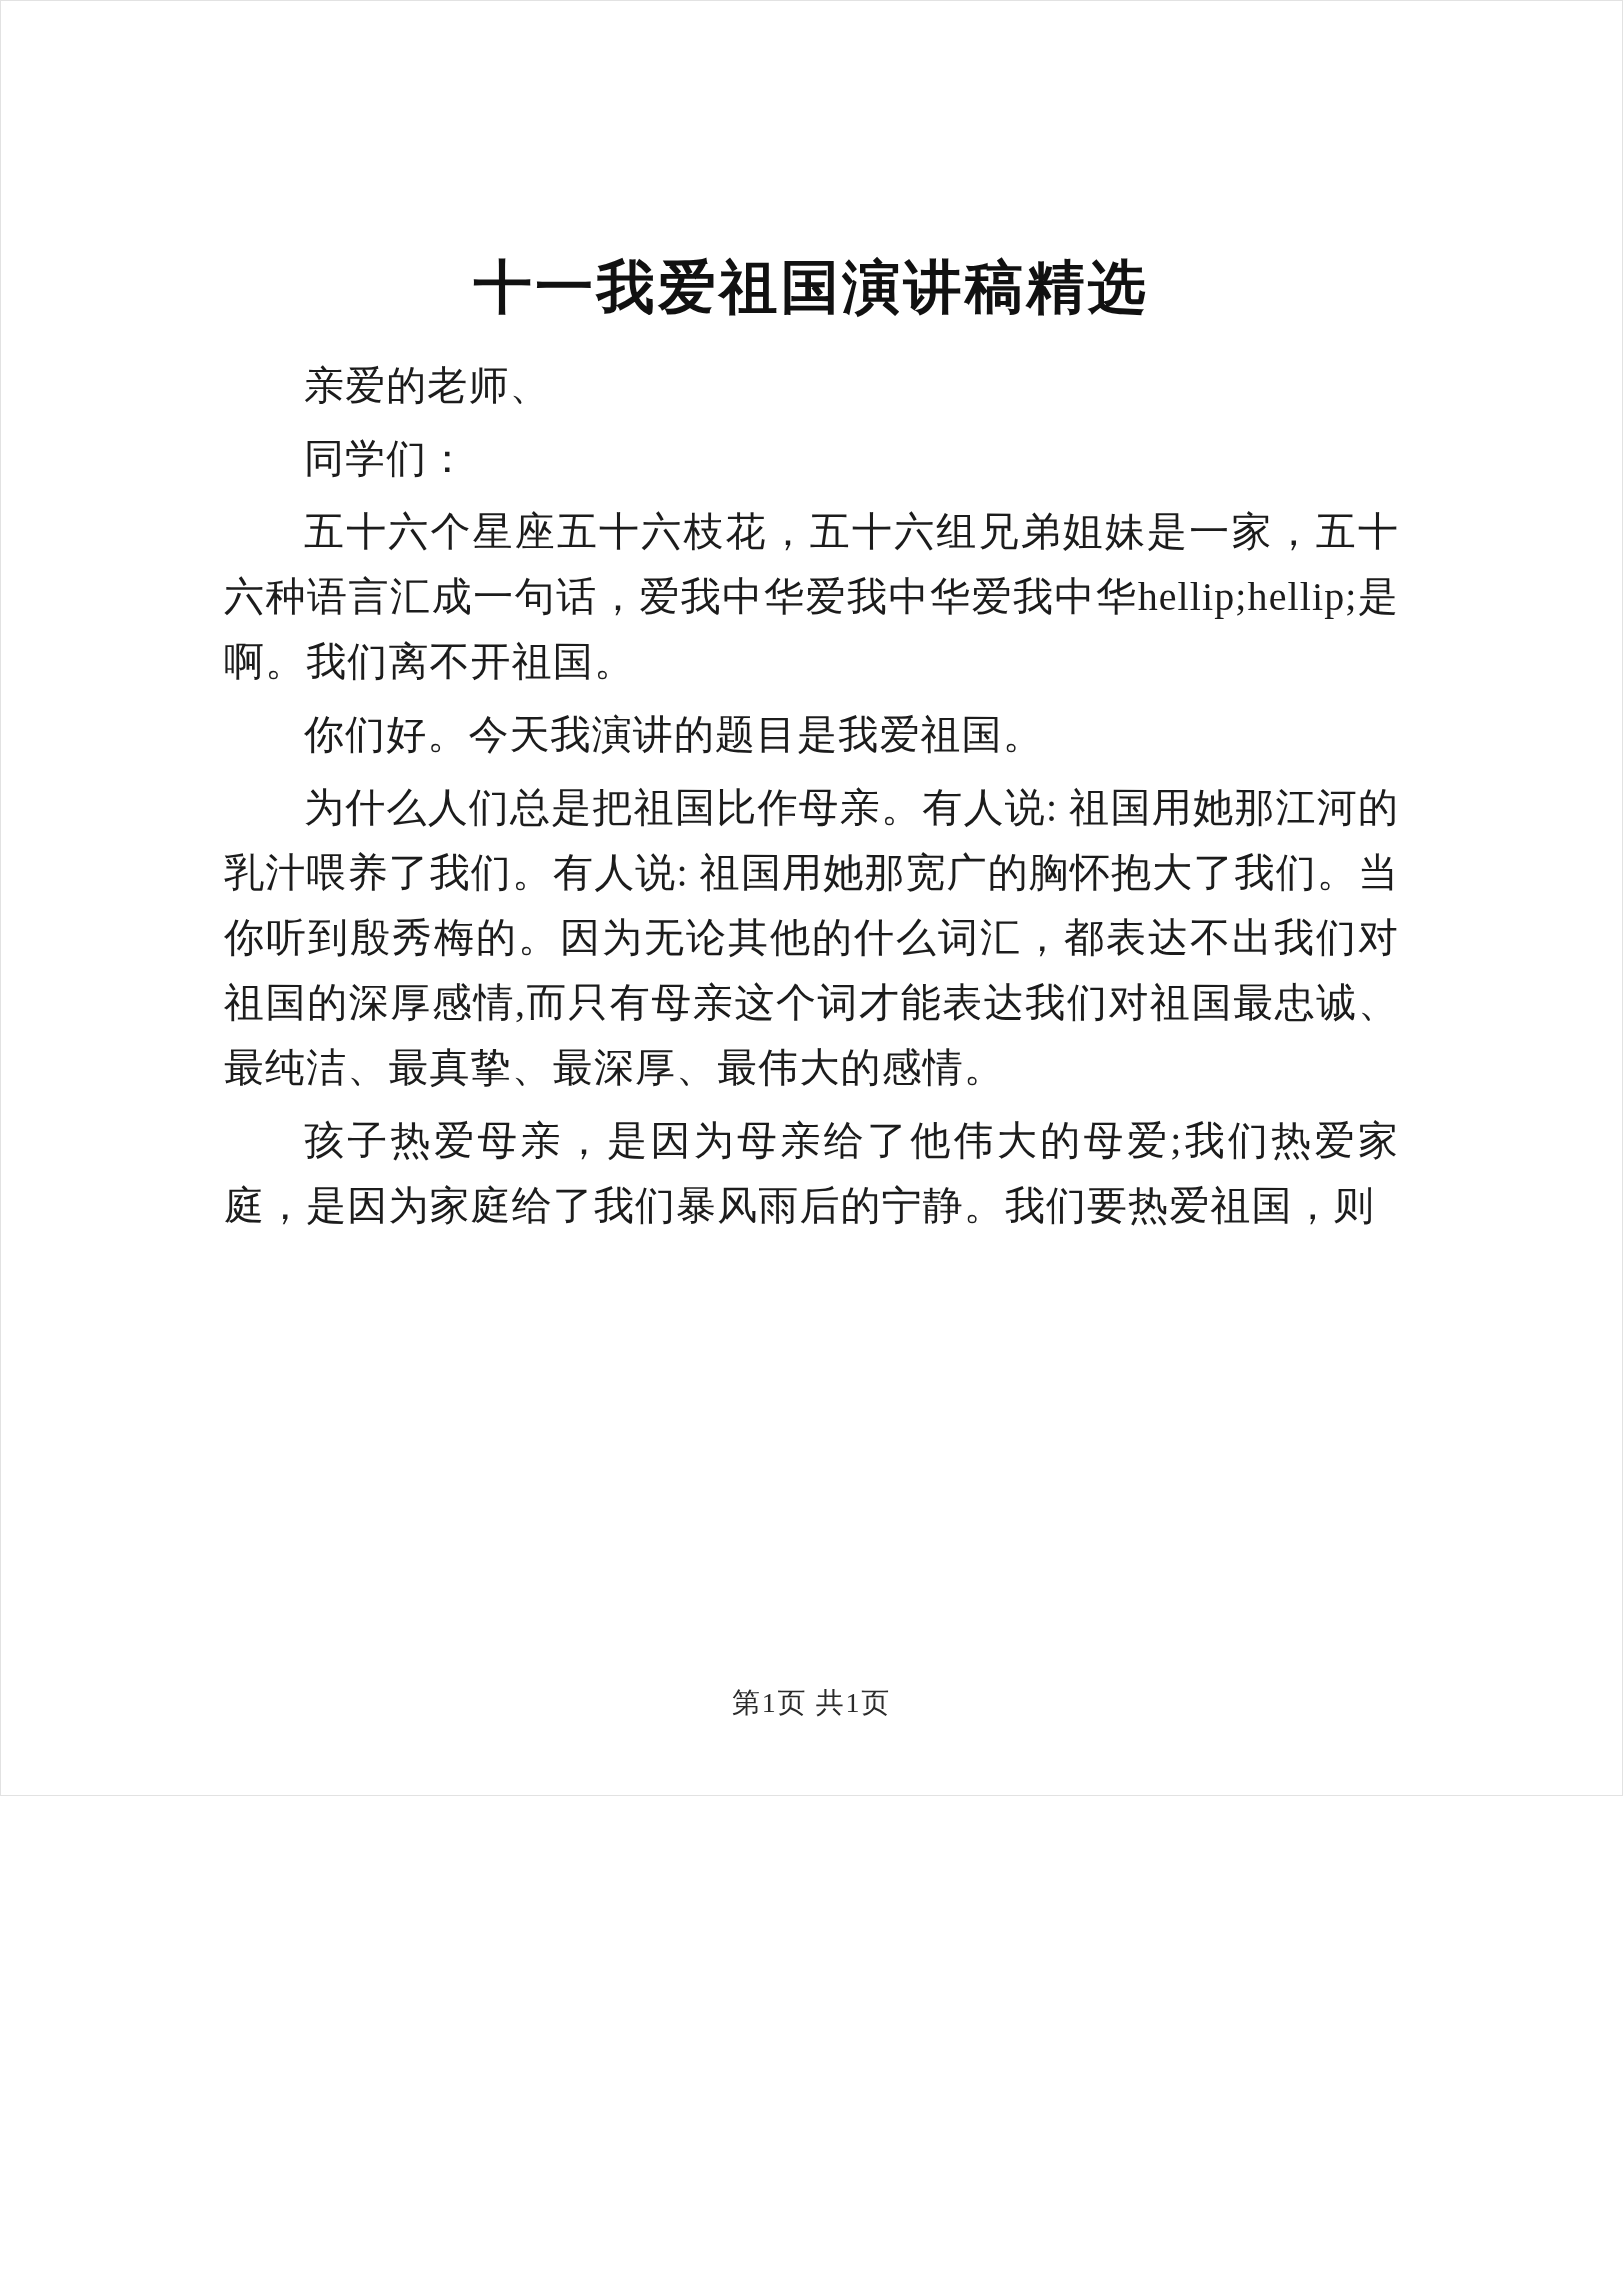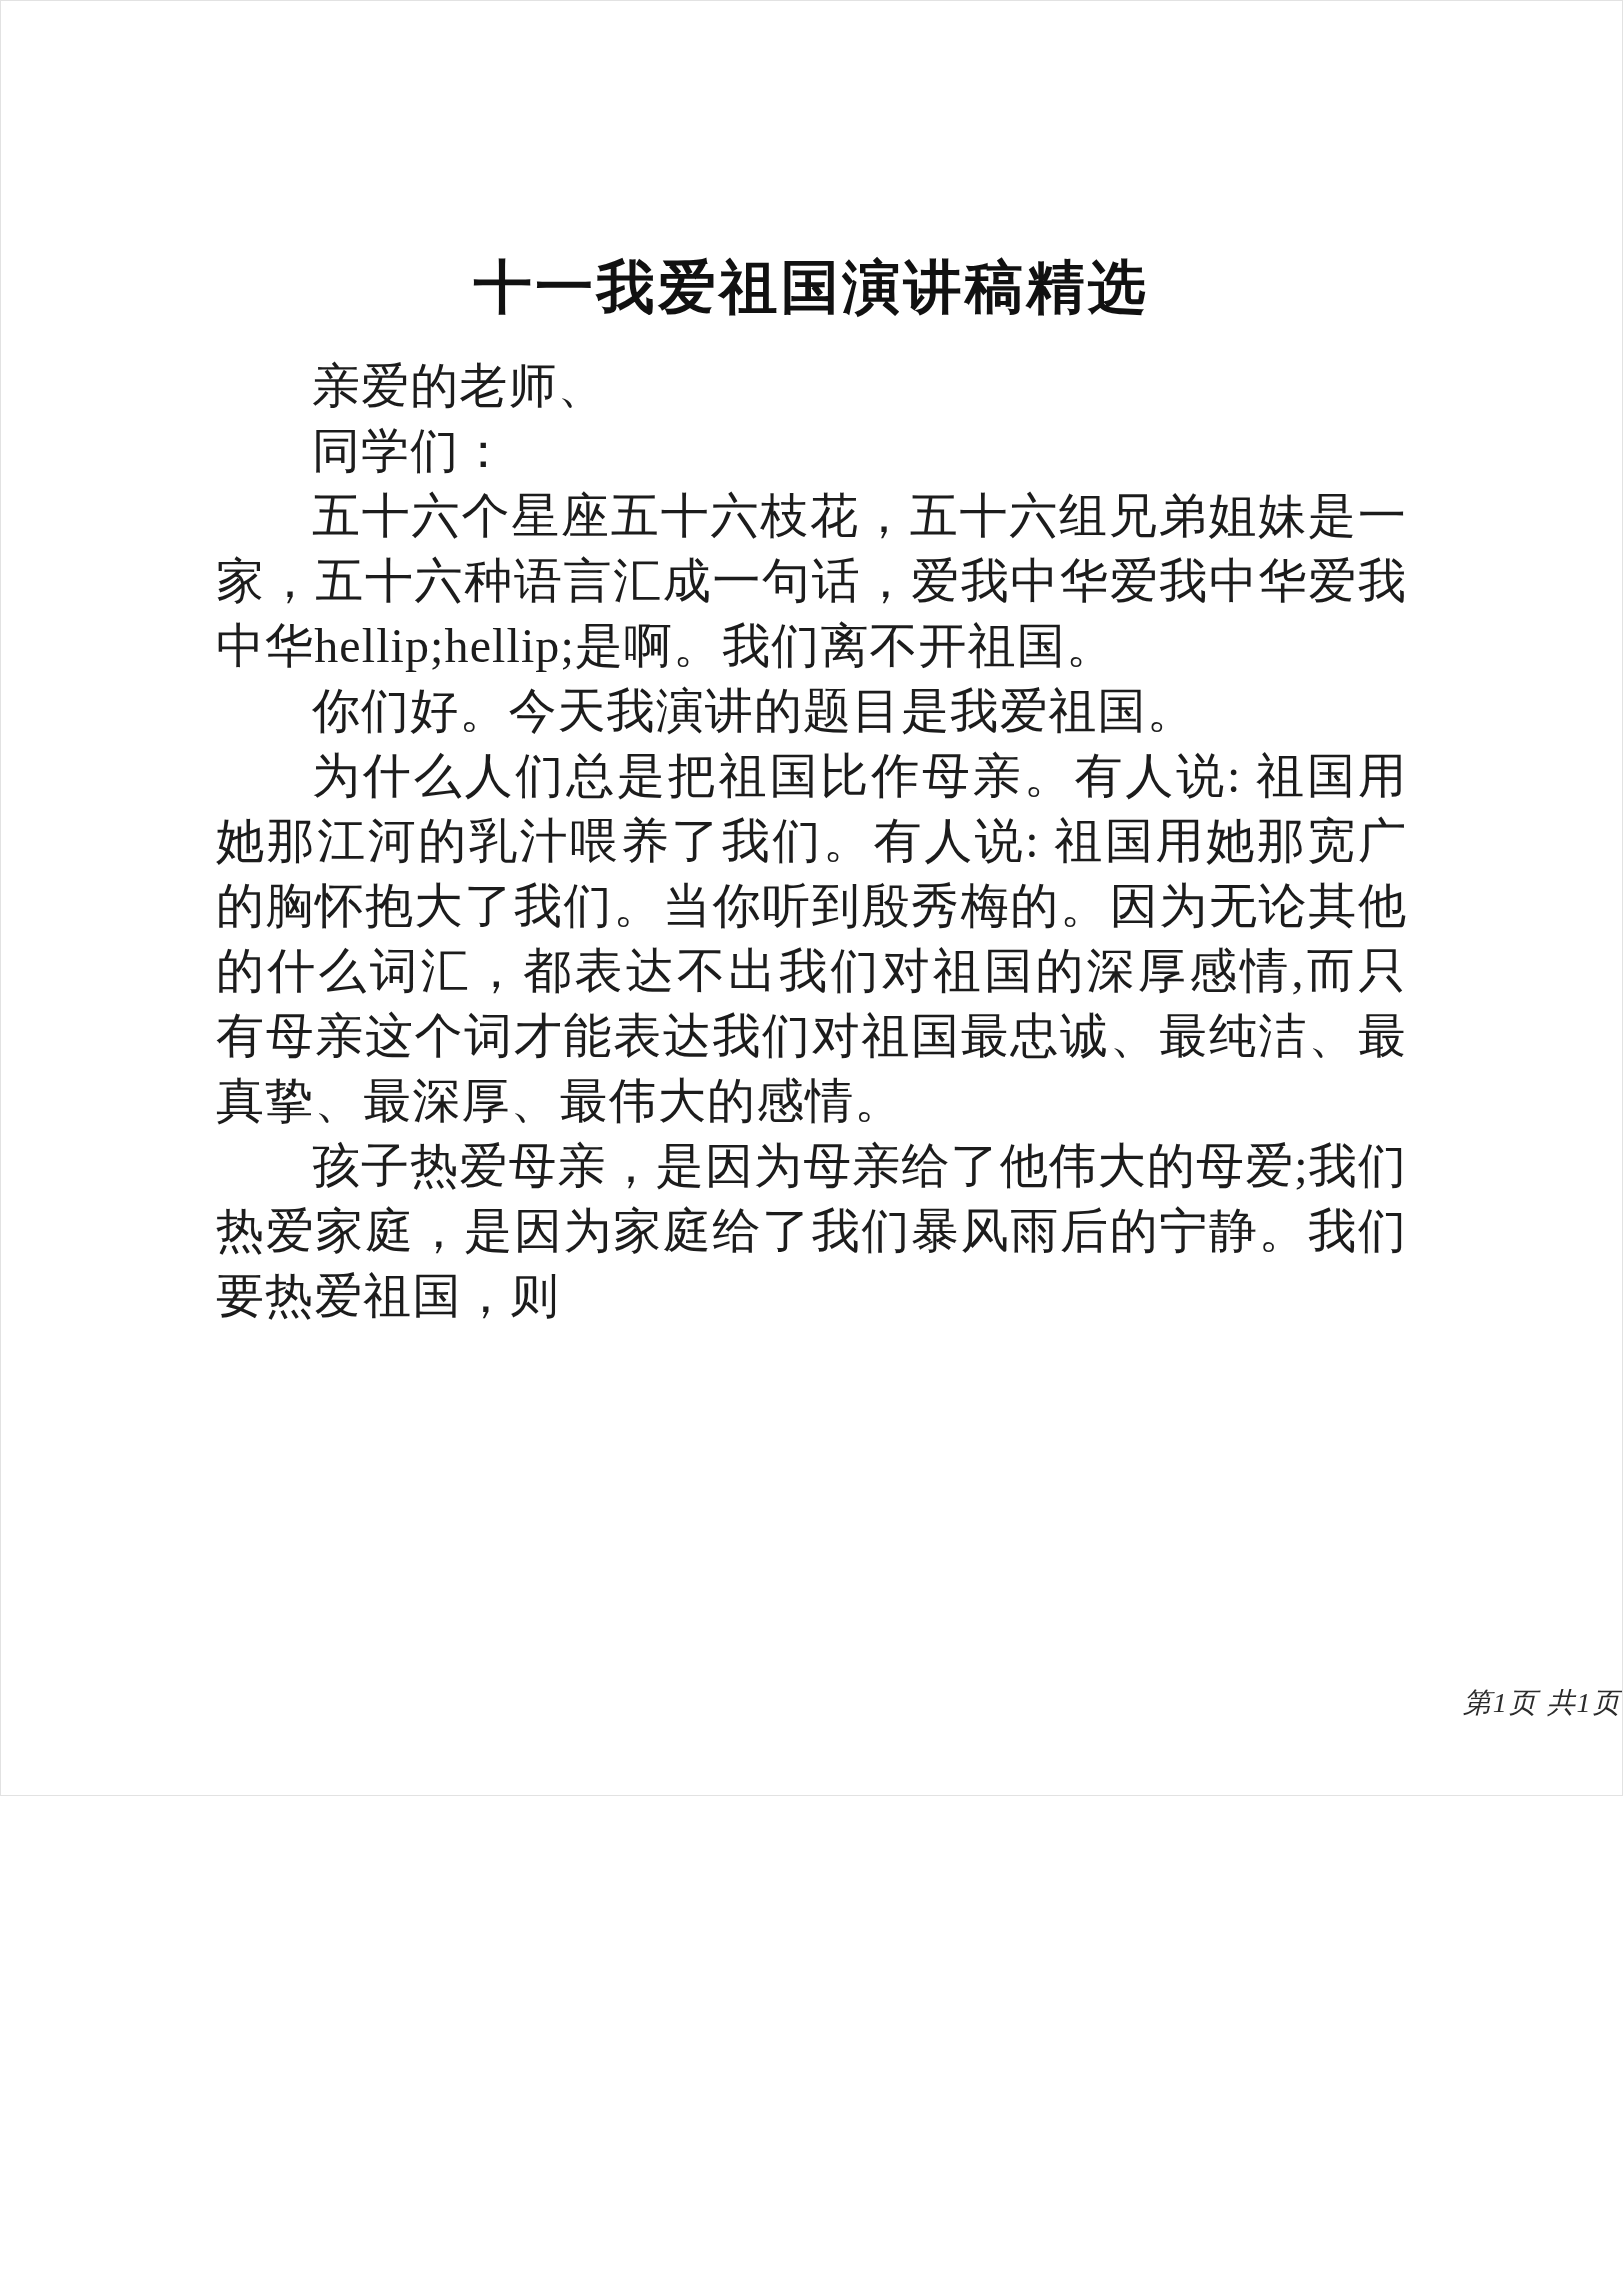--- a/index.html
+++ b/index.html
@@ -26,40 +26,39 @@
     margin: 0 0 29px 0;
     text-align: center;
     font-size: 58px;
     line-height: 73px;
     font-weight: 700;
     letter-spacing: 3.4px;
     color: #111111;
     font-family: "Liberation Serif", "DejaVu Serif", serif;
   }
   .paragraph {
-    margin: 0;
-    font-size: 48px;
+    margin: 8px;
+    font-size: 40px;
     line-height: 65px;
     letter-spacing: 1.1px;
     text-indent: 2em;
     text-align: justify;
     text-justify: inter-character;
     word-break: break-all;
     color: #1c1c1c;
   }
   .page-footer {
     position: absolute;
     left: 0;
     right: 0;
     bottom: 73px;
-    text-align: right;
+    text-align: center;
     font-size: 28px;
     letter-spacing: 1.7px;
     color: #2b2b2b;
-    font-style: italic;
   }
 </style>
 </head>
 <body>
 
 <div class="page">
   <div class="content">
     <h1 class="doc-title">十一我爱祖国演讲稿精选</h1>
 
     <p class="paragraph">亲爱的老师、</p>

